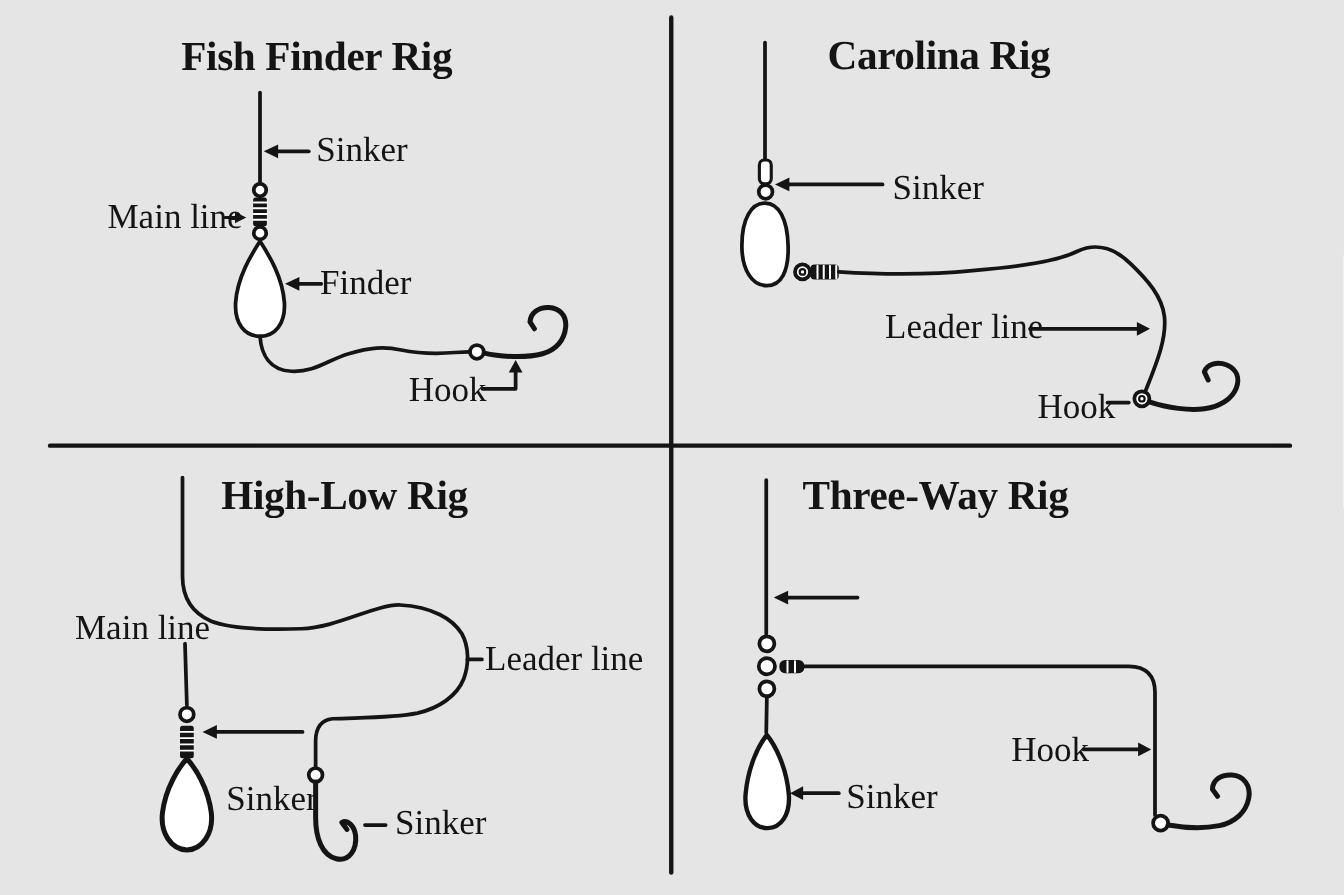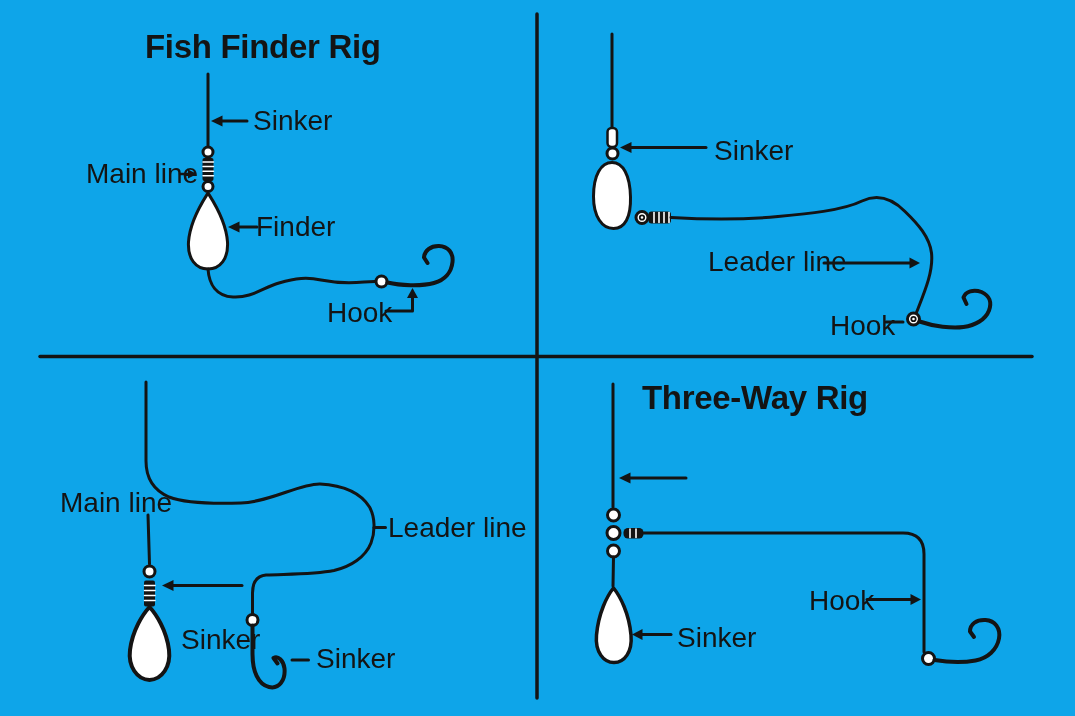--- a/index.html
+++ b/index.html
@@ -1,20 +1,20 @@
 <!DOCTYPE html>
 <html><head>
 <meta charset="utf-8">
 <style>
   html,body{margin:0;padding:0;background:#ffffff;}
   .canvas{
     position:relative;
     width:1075px;height:716px;
-    background:#0ea5e9;
-    font-family:Liberation Sans, sans-serif;
+    background:#e5e5e5;
+    font-family:Liberation Serif, serif;
     color:#141414;
     overflow:hidden;
   }
   .art{position:absolute;left:0;top:0;}
   .lbl{
     position:absolute;
     white-space:nowrap;
     font-size:28px;
     line-height:1.05;
     color:#141414;
@@ -183,24 +183,26 @@
       </g>
     </g>
   </svg>
 
   <div class="title t-ff">Fish Finder Rig</div>
   <div class="lbl l-ff-sinker">Sinker</div>
   <div class="lbl l-ff-mainline">Main line</div>
   <div class="lbl l-ff-swivel">Finder</div>
   <div class="lbl l-ff-hook">Hook</div>
 
+  <div class="title t-car">Carolina Rig</div>
   <div class="lbl l-car-sinker">Sinker</div>
   <div class="lbl l-car-leader">Leader line</div>
   <div class="lbl l-car-hook">Hook</div>
 
+  <div class="title t-hl">High-Low Rig</div>
   <div class="lbl l-hl-mainline">Main line</div>
   <div class="lbl l-hl-leader">Leader line</div>
   <div class="lbl l-hl-sinker1">Sinker</div>
   <div class="lbl l-hl-sinker2">Sinker</div>
 
   <div class="title t-tw">Three-Way Rig</div>
   <div class="lbl l-tw-hook">Hook</div>
   <div class="lbl l-tw-sinker">Sinker</div>
 
 </div>

